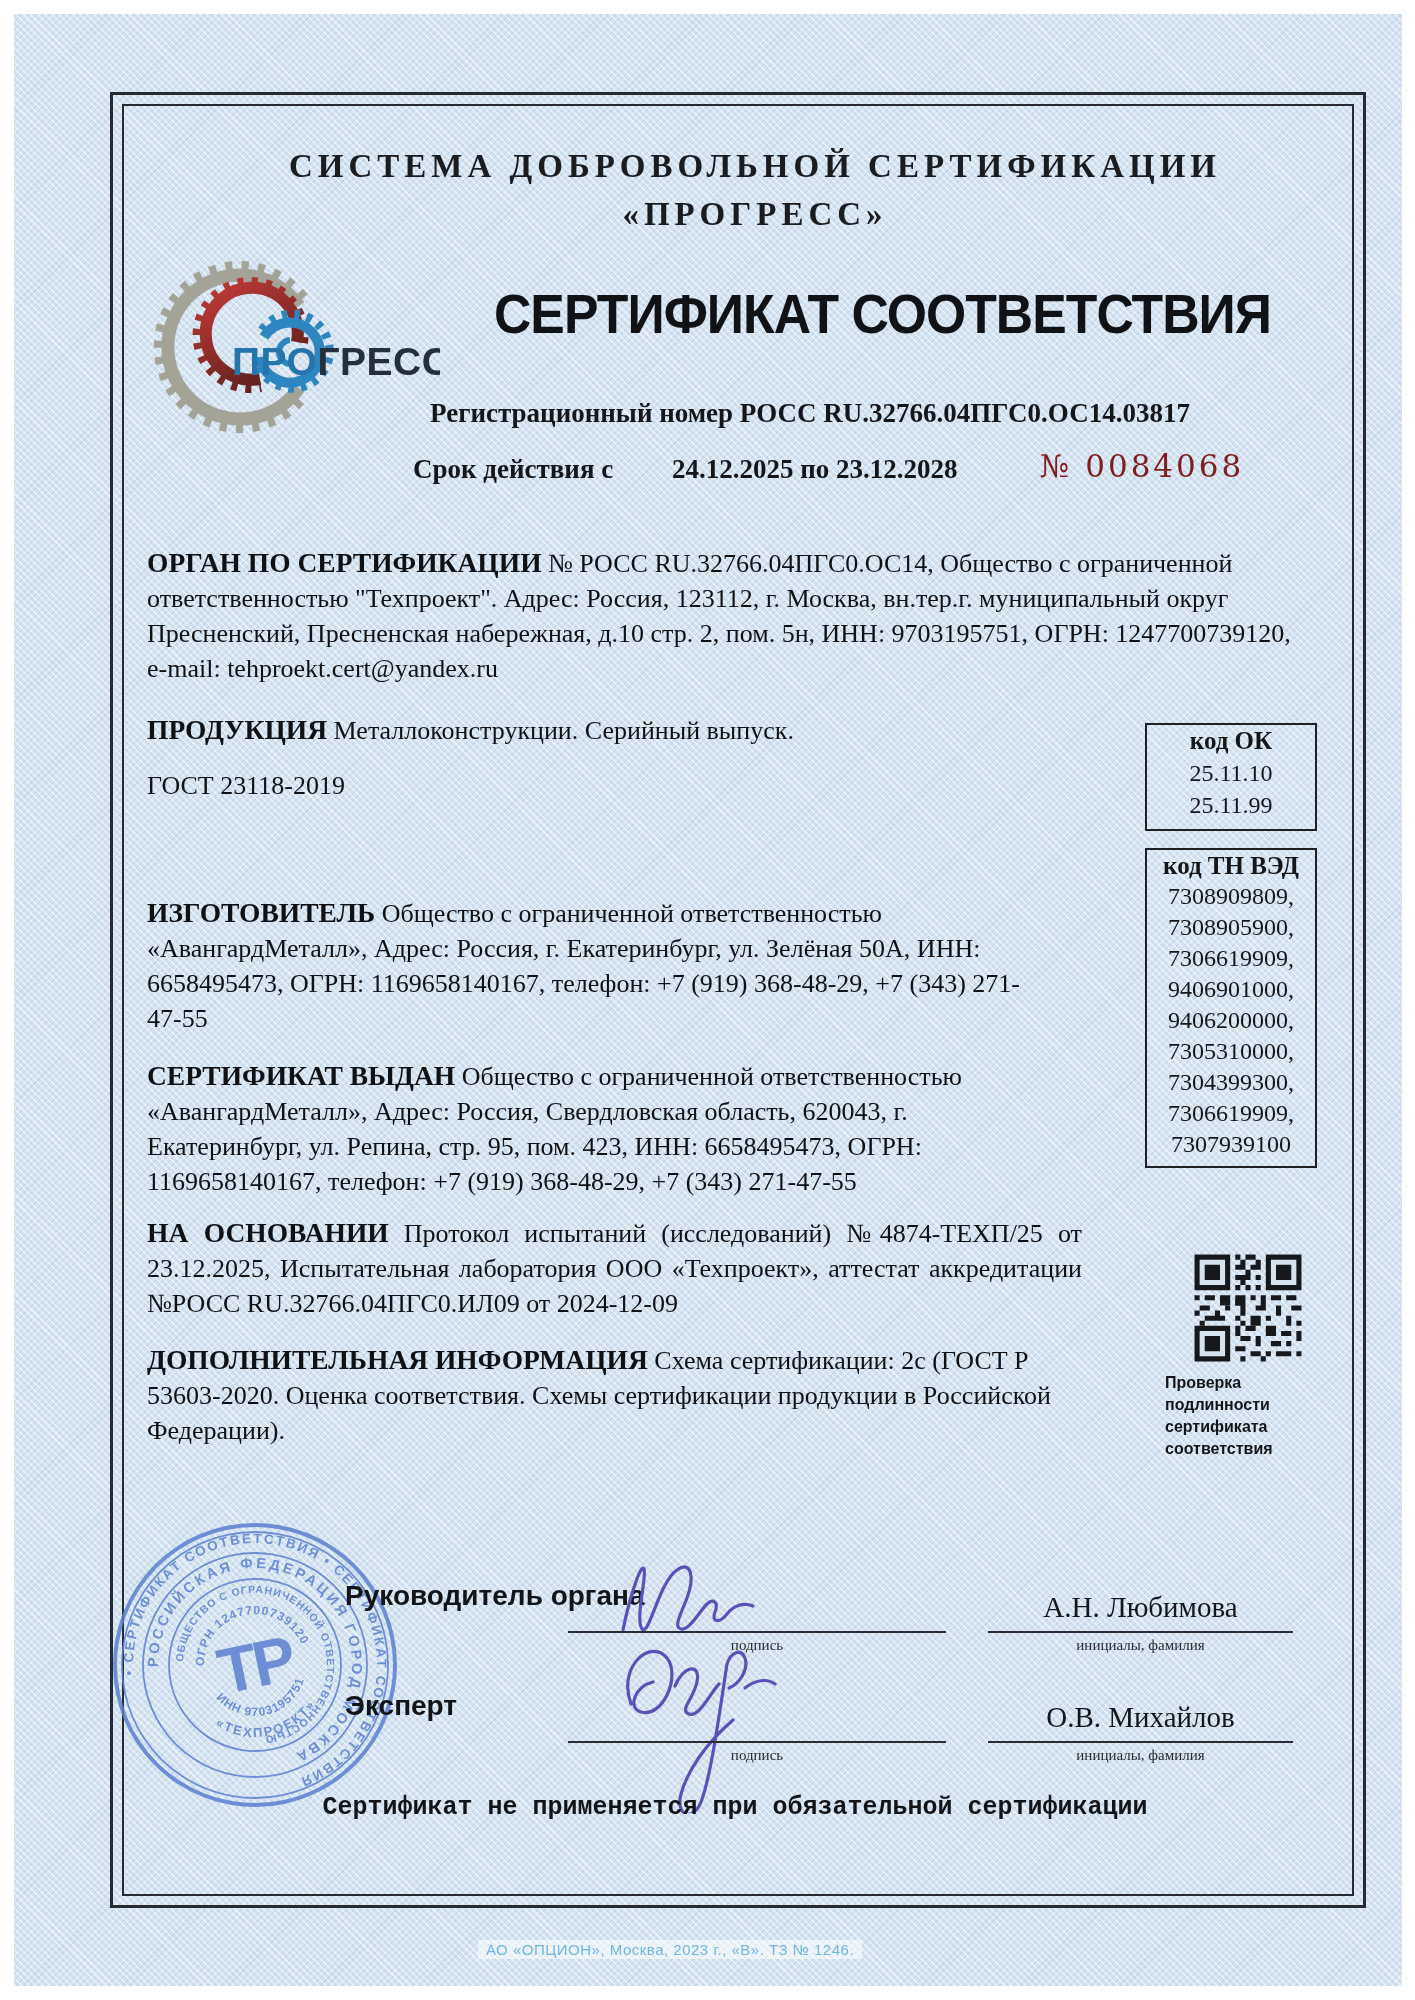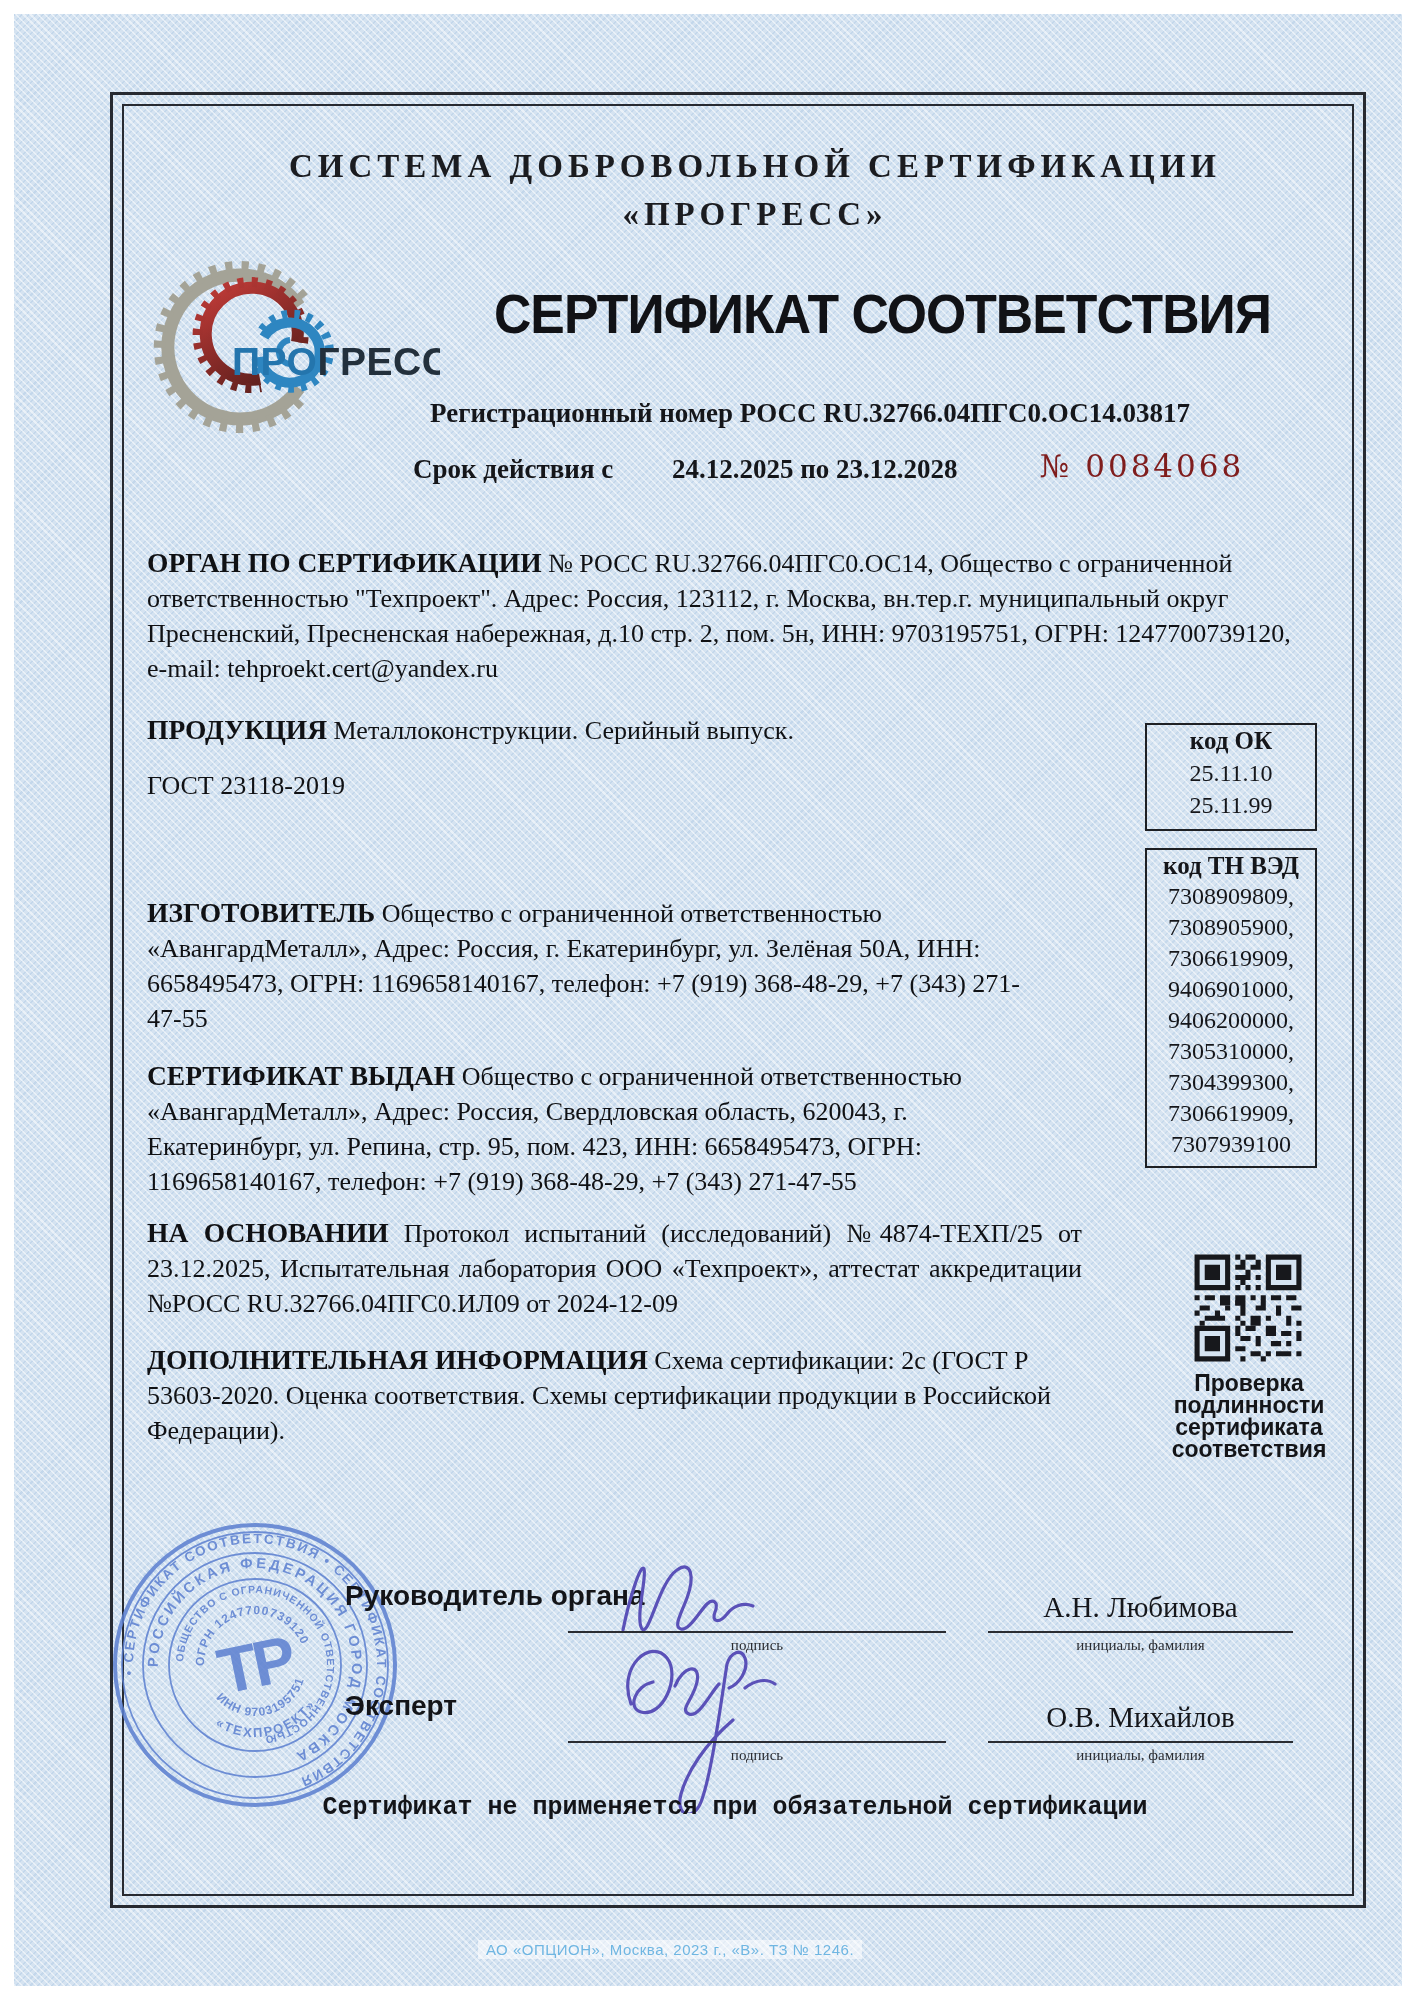--- a/index.html
+++ b/index.html
@@ -18,21 +18,21 @@
     font-weight:700;font-size:55px;letter-spacing:-1px;transform:scaleX(.94);transform-origin:center;color:#111216;white-space:nowrap;}
   .reg-line{left:330px;top:398px;width:960px;text-align:center;font-weight:700;font-size:27px;}
   .validity-label{left:413px;top:454px;font-weight:700;font-size:27px;}
   .validity-dates{left:672px;top:454px;font-weight:700;font-size:27px;}
   .cert-number{left:1040px;top:448px;font-family:"DejaVu Serif",serif;font-size:31px;letter-spacing:3px;color:#7f1d1d;}
   .para{font-size:26px;line-height:35px;color:#101114;}
   .para b{font-size:27.5px;}
   .lbl-block{font-weight:700;font-size:27.5px;line-height:36px;}
   .codes-box{border:2.5px solid #1e2024;text-align:center;font-size:24px;line-height:32px;background:rgba(255,255,255,0.06);}
   .codes-box .bt{font-weight:700;font-size:25px;}
-  .qr-caption{font-family:"Liberation Sans",sans-serif;font-weight:700;font-size:23px;line-height:22px;text-align:center;color:#141518;}
+  .qr-caption{font-family:"Liberation Sans",sans-serif;font-weight:700;font-size:16px;line-height:22px;text-align:left;color:#141518;}
   .role{font-family:"Liberation Sans",sans-serif;font-weight:700;font-size:28px;color:#131418;}
   .sigline{border-top:2.5px solid #2a2c31;}
   .under-cap{font-size:15px;text-align:center;color:#2a2c31;}
   .sig-name{font-size:29px;text-align:center;color:#15161a;}
   .disclaimer{left:110px;top:1793px;width:1250px;text-align:center;font-weight:700;font-size:25px;color:#131418;font-family:Liberation Mono, monospace;}
   .imprint-wrap{left:380px;top:1940px;width:580px;text-align:center;}
   .imprint{display:inline-block;font-family:"Liberation Sans",sans-serif;font-size:15px;color:#6fb6e2;background:rgba(255,255,255,.55);padding:1px 8px;letter-spacing:.5px;}
   svg{display:block;}
 </style>
 </head>

